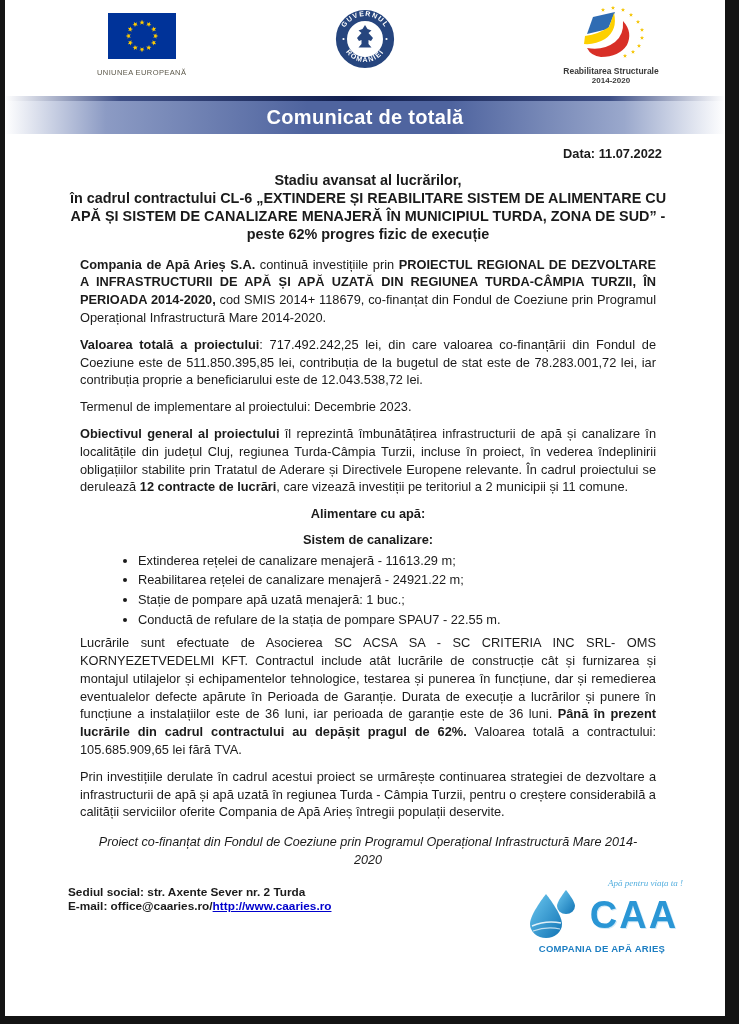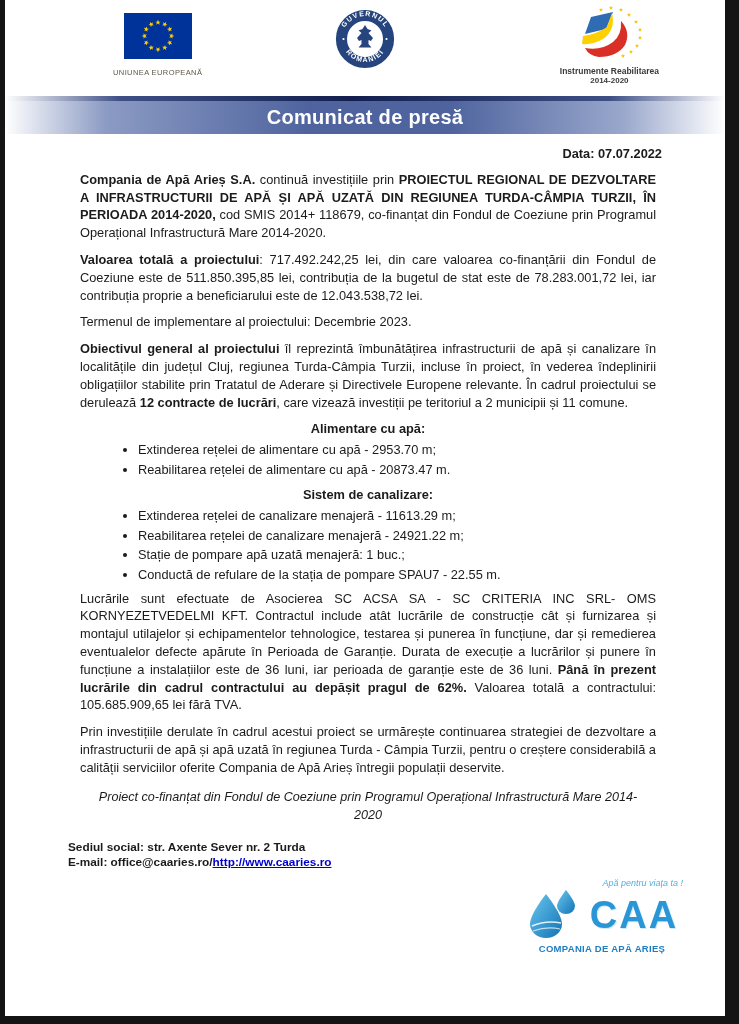--- a/index.html
+++ b/index.html
@@ -7,21 +7,21 @@
     width:739px;height:1024px;position:relative;overflow:hidden;
     background:#141414;
     font-family:"Liberation Sans", sans-serif;
   }
   .page{
     position:absolute;left:5px;top:0;width:720px;height:1016px;
     background:#ffffff;overflow:hidden;
   }
   
   .logos{position:relative;height:96px;}
-  .logo-eu{position:absolute;left:108px;top:13px;text-align:center;}
+  .logo-eu{position:absolute;left:92px;top:13px;text-align:center;}
   .logo-eu-label{font-size:7.5px;color:#5c584a;margin-top:5px;letter-spacing:.4px;}
   .logo-gov{position:absolute;left:50%;transform:translateX(-50%);top:8px;}
   .logo-is{position:absolute;right:66px;top:5px;text-align:center;}
   .logo-is-l1{font-size:8.5px;font-weight:bold;color:#3a3a3a;margin-top:1px;}
   .logo-is-l2{font-size:8px;font-weight:bold;color:#3a3a3a;}
   
   .banner-top{height:5px;
     background:linear-gradient(to right,#ffffff 0%,#3e4f86 16%,#121f4e 48%,#3e4f86 84%,#ffffff 100%);}
   .banner-body{height:33px;display:flex;align-items:center;justify-content:center;
     background:linear-gradient(to right,#ffffff 0%,#8c9bc4 14%,#4f649f 42%,#4f649f 62%,#9aa8cc 86%,#ffffff 100%);}
@@ -34,21 +34,21 @@
   .b{font-weight:bold;}
   a.link{color:#0000cc;text-decoration:underline;cursor:pointer;}
   .list-heading{font-weight:bold;margin:8px 0 3px;text-align:center;}
   ul.bullets{margin:0 0 6px;padding-left:70px;list-style:disc outside;}
   ul.bullets li{margin:0 0 2px;text-align:left;line-height:17.6px;}
   .center-italic{text-align:center;font-style:italic;font-size:12.6px;margin:13px 20px 16px;}
   .contact{font-size:11.8px;font-weight:bold;line-height:13.6px;text-align:left;}
   .contact div{margin:0 0 1px;}
   
   .caa{position:absolute;right:28px;bottom:62px;width:190px;text-align:center;}
-  .caa-tagline{font-family:Liberation Sans, sans-serif;font-style:italic;font-size:9px;color:#53aede;text-align:right;padding-right:14px;margin-bottom:0;}
+  .caa-tagline{font-family:Liberation Serif, serif;font-style:italic;font-size:9px;color:#53aede;text-align:right;padding-right:14px;margin-bottom:0;}
   .caa-main{display:flex;align-items:center;justify-content:center;gap:12px;}
   .caa-acronym{font-size:38px;font-weight:800;color:#2a96d5;letter-spacing:2px;line-height:38px;
     text-shadow:1px 1px 0 #cfe9f8;}
   .caa-name{font-size:9.5px;font-weight:bold;color:#1d7ec2;letter-spacing:.3px;margin-top:1px;}
 </style>
 </head>
 <body>
 
 <div class="page">
 
@@ -107,46 +107,46 @@
         <use href="#star-is" x="50" y="3"></use>
         <use href="#star-is" x="60" y="5"></use>
         <use href="#star-is" x="68" y="10"></use>
         <use href="#star-is" x="75" y="17"></use>
         <use href="#star-is" x="79" y="25"></use>
         <use href="#star-is" x="79" y="33"></use>
         <use href="#star-is" x="76" y="41"></use>
         <use href="#star-is" x="70" y="47"></use>
         <use href="#star-is" x="62" y="51"></use>
       </svg>
-      <div class="logo-is-l1">Instrumente Reabilitarea</div>
+      <div class="logo-is-l1">Reabilitarea Structurale</div>
       <div class="logo-is-l2">2014-2020</div>
     </div>
   </div>
 
   <div class="banner">
     <div class="banner-top"></div>
     <div class="banner-body">
-      <span class="banner-title">Comunicat de presă</span>
+      <span class="banner-title">Comunicat de totală</span>
     </div>
   </div>
 
   <div class="content">
-    <div class="date-line">Data: 07.07.2022</div>
+    <div class="date-line">Data: 11.07.2022</div>
 
+    <div class="doc-title">Stadiu avansat al lucrărilor,
+în cadrul contractului CL-6 „EXTINDERE ȘI REABILITARE SISTEM DE ALIMENTARE CU
+APĂ ȘI SISTEM DE CANALIZARE MENAJERĂ ÎN MUNICIPIUL TURDA, ZONA DE SUD” -
+peste 62% progres fizic de execuție</div>
 
     <p class="para"><span class="b">Compania de Apă Arieș S.A.</span><span> continuă investițiile prin </span><span class="b">PROIECTUL REGIONAL DE DEZVOLTARE A INFRASTRUCTURII DE APĂ ȘI APĂ UZATĂ DIN REGIUNEA TURDA-CÂMPIA TURZII, ÎN PERIOADA 2014-2020,</span><span> cod SMIS 2014+ 118679, co-finanțat din Fondul de Coeziune prin Programul Operațional Infrastructură Mare 2014-2020.</span></p>
     <p class="para"><span class="b">Valoarea totală a proiectului</span><span>: 717.492.242,25 lei, din care valoarea co-finanțării din Fondul de Coeziune este de 511.850.395,85 lei, contribuția de la bugetul de stat este de 78.283.001,72 lei, iar contribuția proprie a beneficiarului este de 12.043.538,72 lei.</span></p>
     <p class="para"><span>Termenul de implementare al proiectului: Decembrie 2023.</span></p>
     <p class="para"><span class="b">Obiectivul general al proiectului</span><span> îl reprezintă îmbunătățirea infrastructurii de apă și canalizare în localitățile din județul Cluj, regiunea Turda-Câmpia Turzii, incluse în proiect, în vederea îndeplinirii obligațiilor stabilite prin Tratatul de Aderare și Directivele Europene relevante. În cadrul proiectului se derulează </span><span class="b">12 contracte de lucrări</span><span>, care vizează investiții pe teritoriul a 2 municipii și 11 comune.</span></p>
 
     <div class="list-heading">Alimentare cu apă:</div>
-    <ul class="bullets">
-        <li>Extinderea rețelei de alimentare cu apă - 2953.70 m;</li>
-        <li>Reabilitarea rețelei de alimentare cu apă - 20873.47 m.</li>
-      </ul>
 
     <div class="list-heading">Sistem de canalizare:</div>
     <ul class="bullets">
         <li>Extinderea rețelei de canalizare menajeră - 11613.29 m;</li>
         <li>Reabilitarea rețelei de canalizare menajeră - 24921.22 m;</li>
         <li>Stație de pompare apă uzată menajeră: 1 buc.;</li>
         <li>Conductă de refulare de la stația de pompare SPAU7 - 22.55 m.</li>
       </ul>
 
     <p class="para"><span>Lucrările sunt efectuate de Asocierea SC ACSA SA - SC CRITERIA INC SRL- OMS KORNYEZETVEDELMI KFT. Contractul include atât lucrările de construcție cât și furnizarea și montajul utilajelor și echipamentelor tehnologice, testarea și punerea în funcțiune, dar și remedierea eventualelor defecte apărute în Perioada de Garanție. Durata de execuție a lucrărilor și punere în funcțiune a instalațiilor este de 36 luni, iar perioada de garanție este de 36 luni. </span><span class="b">Până în prezent lucrările din cadrul contractului au depășit pragul de 62%.</span><span> Valoarea totală a contractului: 105.685.909,65 lei fără TVA.</span></p>

